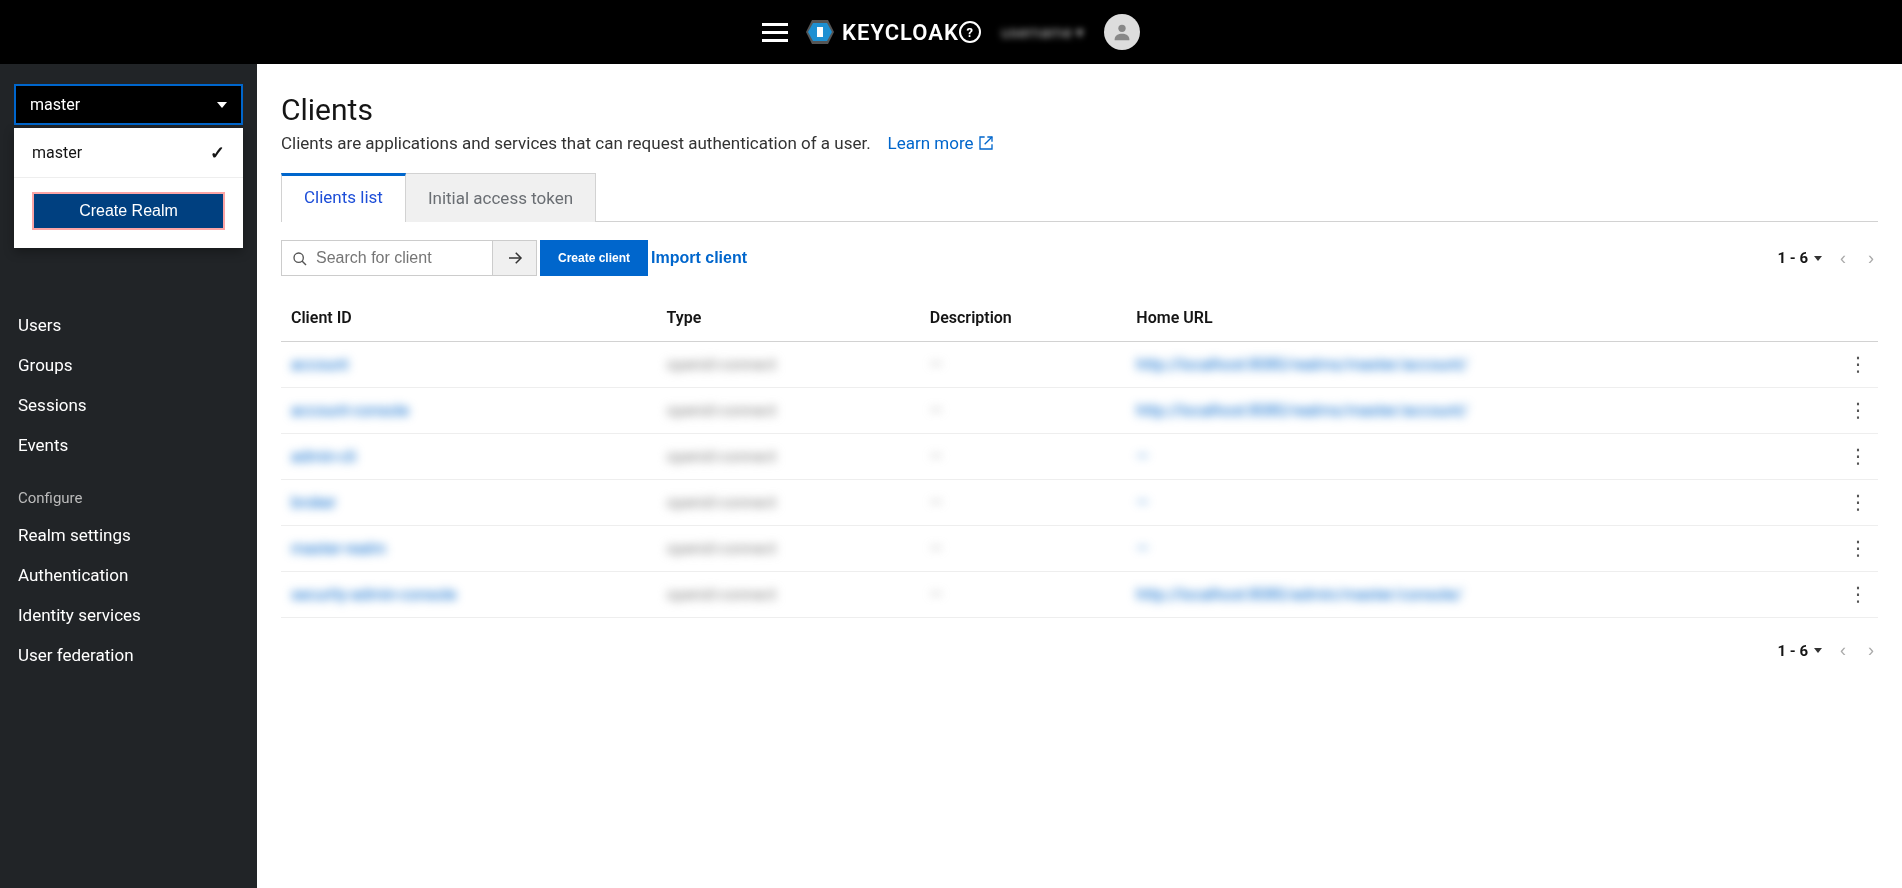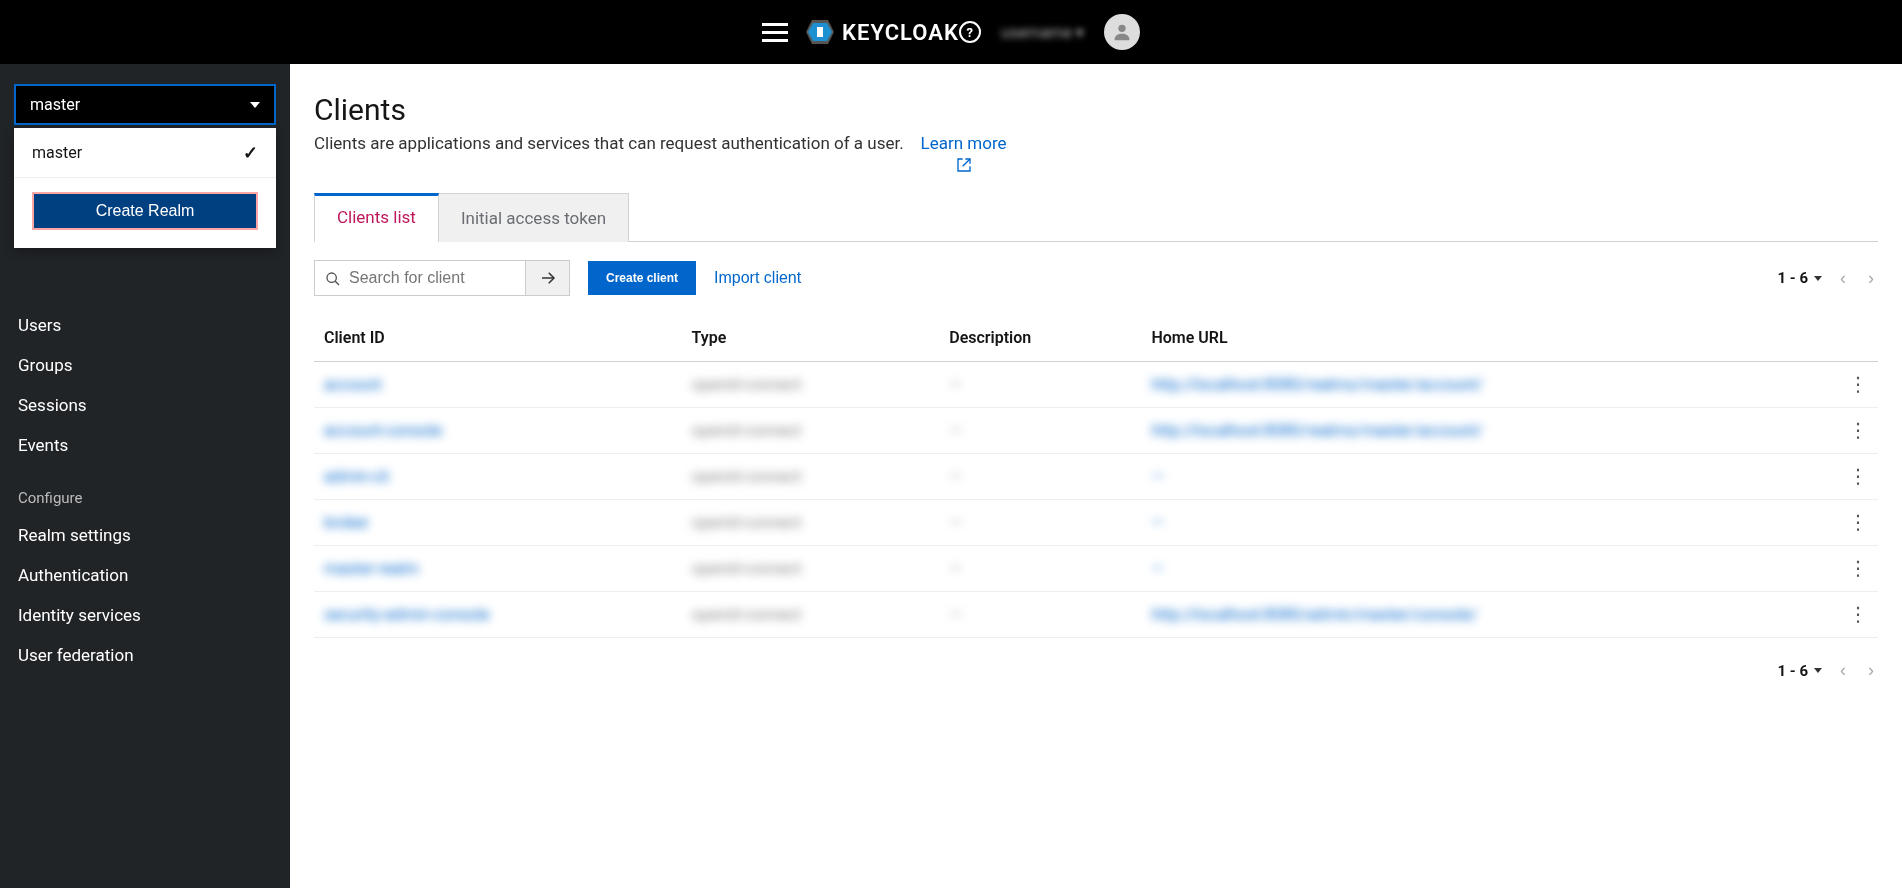--- a/index.html
+++ b/index.html
@@ -13,56 +13,56 @@
   .logo { display:flex; align-items:center; gap:6px; font-weight:600; color:#fff; font-size:22px; letter-spacing:1px;}
   .logo svg{width:32px;height:32px;}
   .topbar-right { display:flex; align-items:center; gap:20px;}
   .help-icon{width:22px;height:22px;border:2px solid #fff;border-radius:50%;color:#fff;display:flex;align-items:center;justify-content:center;font-size:13px;font-weight:bold;cursor:pointer;}
   .user-label{color:#aaa;filter:blur(3px);}
   .avatar{width:36px;height:36px;border-radius:50%;background:#ddd;display:flex;align-items:center;justify-content:center;}
   .avatar svg{width:22px;height:22px;fill:#888;}
   
   
   .layout{display:flex;height:calc(100vh - 64px);max-height:824px;}
-  .sidebar{width:290px;background:#212427;color:#fff;position:relative;padding-top:20px; overflow:visible;}
+  .sidebar{width:257px;background:#212427;color:#fff;position:relative;padding-top:20px; overflow:visible;}
   .main{flex:1;background:#fff;padding:28px 24px 0 24px;overflow:auto;}
   
   
   .realm-select-wrap{padding:0 14px;position:relative;}
   .realm-select{border:2px solid #0066cc;background:#000;color:#fff;padding:9px 14px;font-size:16px;display:flex;justify-content:space-between;align-items:center;cursor:pointer;}
   .caret-down{width:0;height:0;border-left:5px solid transparent;border-right:5px solid transparent;border-top:6px solid #fff;}
   .realm-dropdown{position:absolute;top:44px;left:14px;right:14px;background:#fff;color:#151515;box-shadow:0 4px 10px rgba(0,0,0,.3);z-index:10;}
   .realm-opt{display:flex;justify-content:space-between;align-items:center;padding:14px 18px;border-bottom:1px solid #eee;cursor:pointer;}
   .realm-opt .check{font-size:18px;font-weight:bold;}
   .create-realm-wrap{padding:14px 18px 18px;}
   .create-realm-btn{background:#004080;color:#fff;border:2px solid #fca5a5;padding:8px 0;width:100%;font-size:16px;cursor:pointer;}
   
   
   .sb-section{margin-top:180px;} 
   .sb-item{padding:10px 18px;font-size:17px;cursor:pointer;}
   .sb-heading{padding:24px 18px 8px;font-size:15px;color:#bbb;}
   
   
   h1{font-size:30px;font-weight:400;margin-bottom:6px;}
   .subtitle{font-size:17px;color:#333;}
-  .learn-more{color:#06c;text-decoration:none;display:inline-flex;align-items:center;gap:4px;flex-direction:column;}
+  .learn-more{color:#06c;text-decoration:none;display:inline-flex;align-items:center;gap:4px;}
   
   .tabs{display:flex;border-bottom:1px solid #d2d2d2;margin-top:20px;}
   .tab{padding:14px 22px;font-size:17px;cursor:pointer;color:#6a6e73;background:#f0f0f0;border:1px solid #d2d2d2;border-bottom:none;margin-bottom:-1px;}
-  .tab.active{background:#fff;color:#be185d;border-top:3px solid #06c;padding-top:11px;}
+  .tab.active{background:#fff;color:#1d4ed8;border-top:3px solid #06c;padding-top:11px;}
   .tab.active + .tab{border-left:none;}
   
-  .toolbar{display:flex;align-items:center;gap:18px;padding:18px 0;}
+  .toolbar{display:flex;gap:3px;padding:18px 0;}
   .search-wrap{display:flex;border:1px solid #ccc;}
   .search-input{border:none;padding:8px 10px 8px 34px;font-size:16px;width:210px;outline:none;background:transparent;}
   .search-icon-wrap{position:relative;}
   .search-icon-abs{position:absolute;top:10px;left:10px;color:#555;}
   .search-btn{background:#f0f0f0;border:none;border-left:1px solid #ccc;width:44px;cursor:pointer;display:flex;align-items:center;justify-content:center;}
   .btn-primary{background:#06c;color:#fff;border:none;padding:10px 18px;font-size:12px;cursor:pointer;font-weight:bold;}
-  .link-btn{color:#06c;background:none;border:none;font-size:16px;cursor:pointer;}
+  .link-btn{color:#06c;background:none;border:none;font-size:16px;cursor:pointer;font-weight:bold;}
   .toolbar-spacer{flex:1;}
   .pager{display:flex;align-items:center;gap:14px;font-size:15px;}
   .pager .pg-btn{background:none;border:none;color:#aaa;font-size:18px;cursor:pointer;padding:4px;}
   .pager .range{display:flex;align-items:center;gap:6px;cursor:pointer;font-weight:bold;}
   .caret-sm{width:0;height:0;border-left:4px solid transparent;border-right:4px solid transparent;border-top:5px solid #333;}
   
   
   table{width:100%;border-collapse:collapse;}
   th{text-align:left;padding:14px 10px;font-weight:600;border-bottom:1px solid #d2d2d2;}
   td{padding:12px 10px;border-bottom:1px solid #eee;color:#333;}

